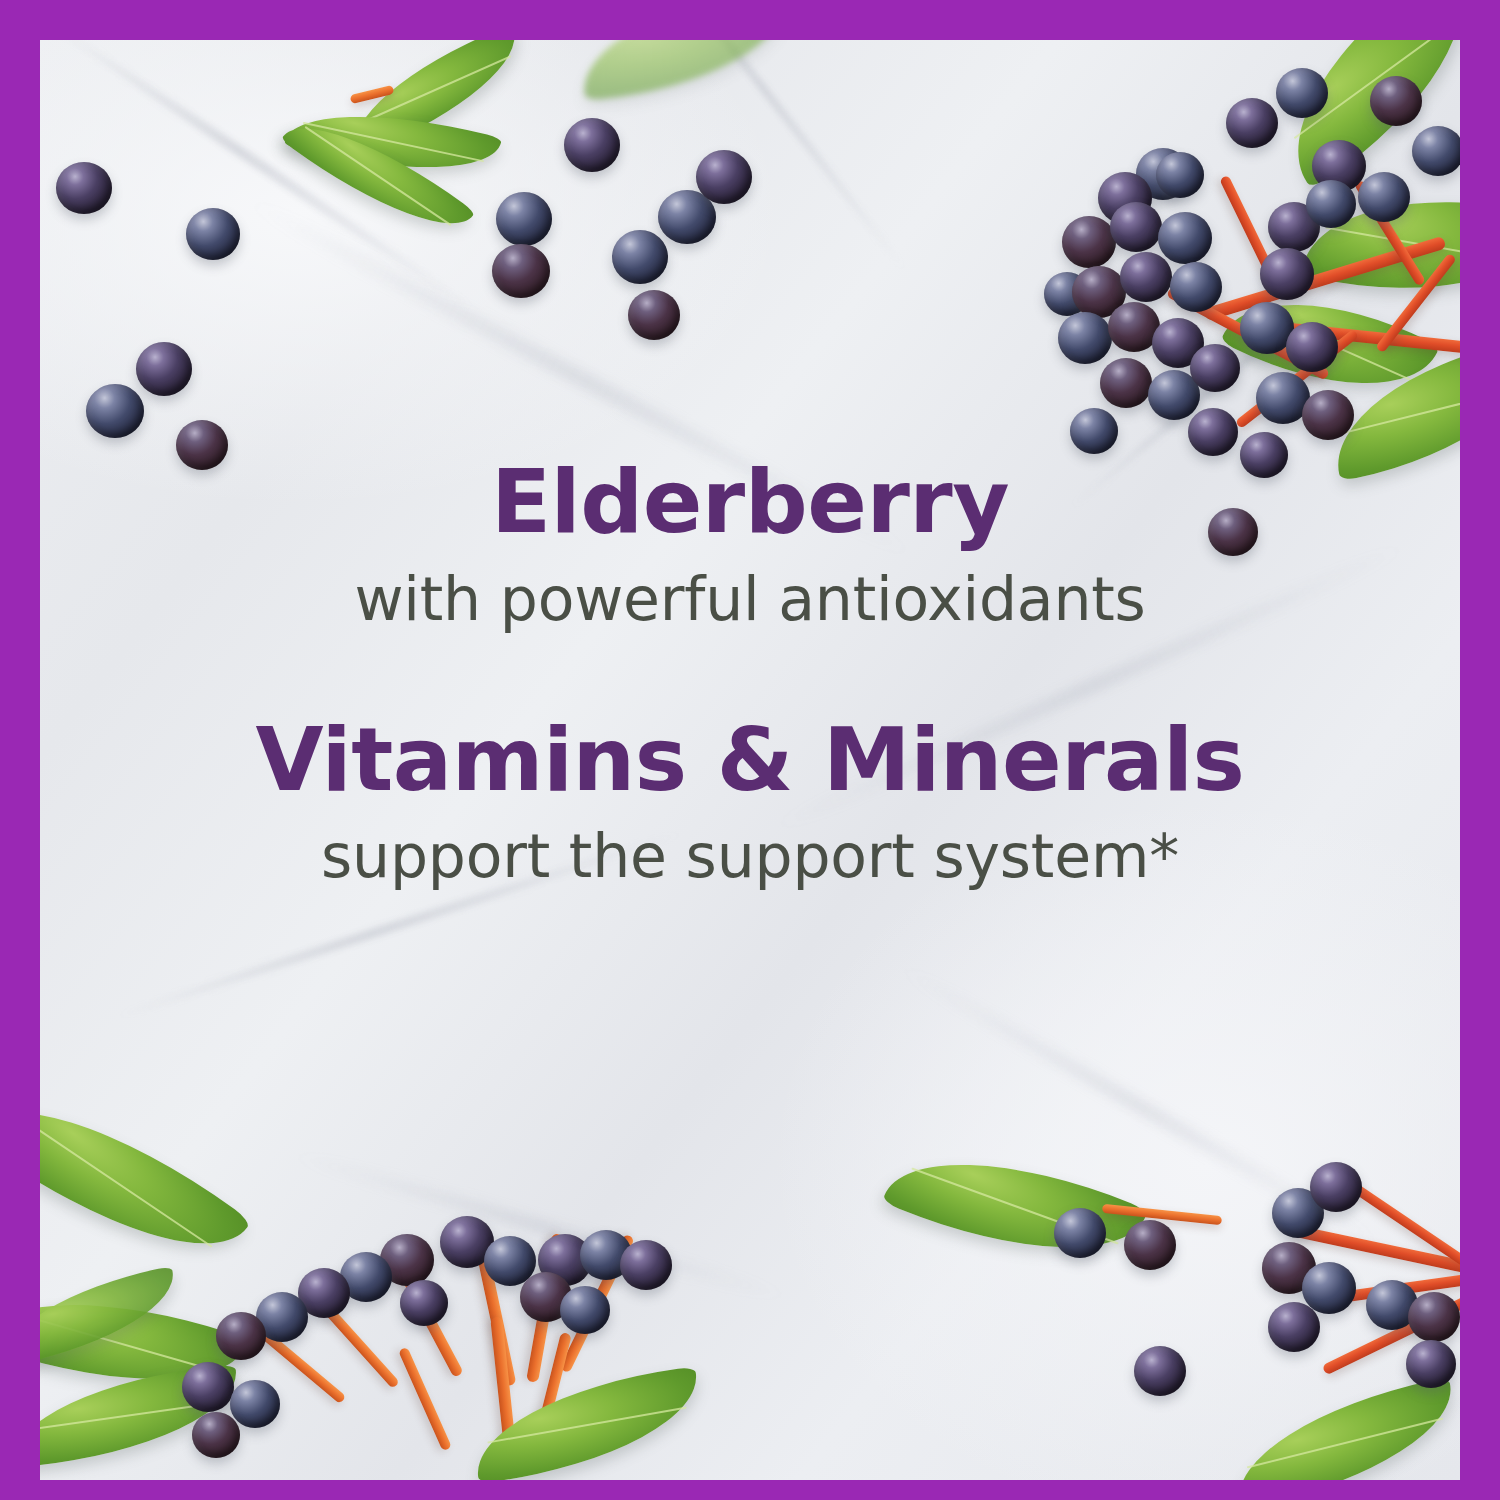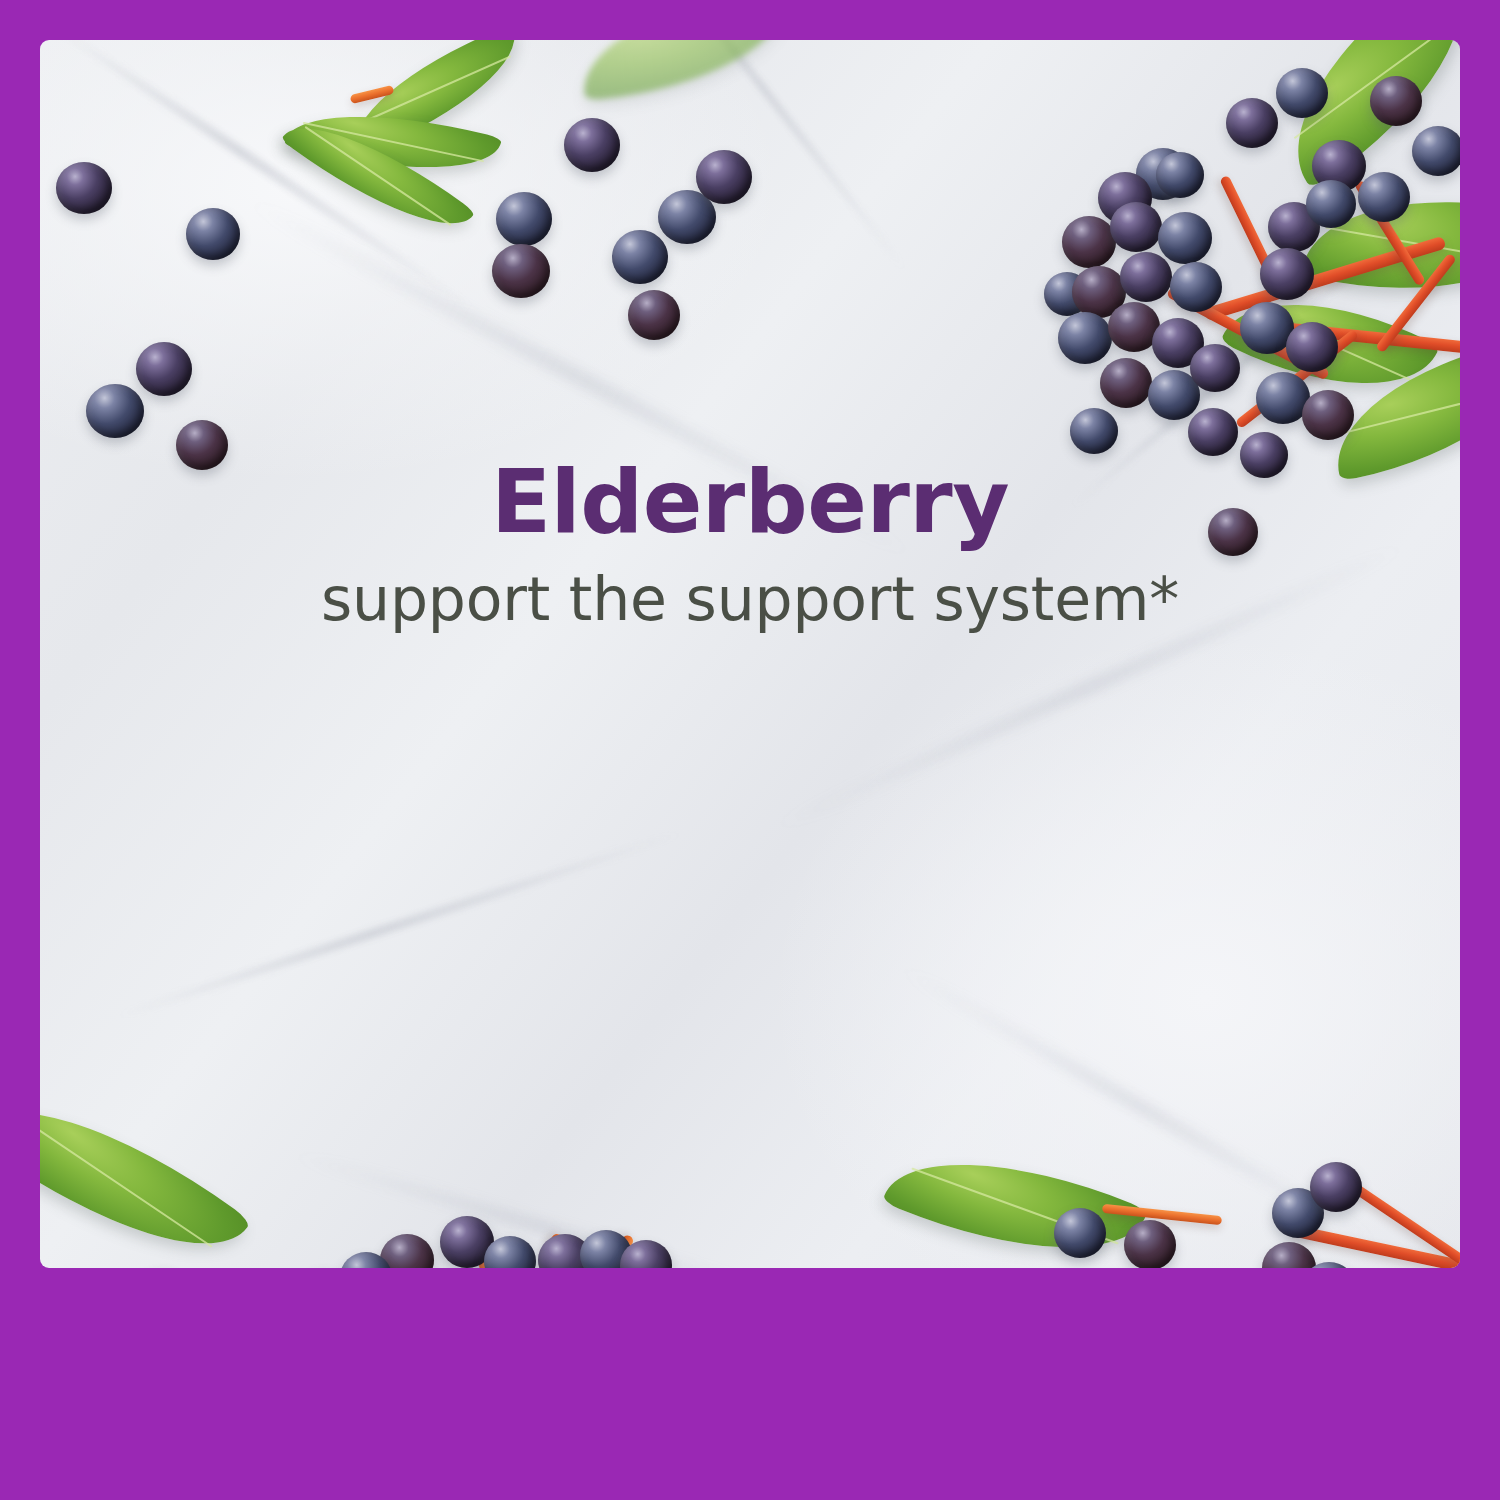--- a/index.html
+++ b/index.html
@@ -10,27 +10,26 @@
   }
   #page {
     position:relative;
     width:1500px; height:1500px;
     background:#9A28B4;
   }
   
   #photo {
     position:absolute;
     left:40px; top:40px;
-    width:1420px; height:1228px;
+    width:1420px; height:1440px;
     overflow:hidden;
     background:
       radial-gradient(ellipse 700px 420px at 18% 12%, #f7f8fa 0%, rgba(247,248,250,0) 70%),
       radial-gradient(ellipse 620px 520px at 82% 78%, #f4f5f8 0%, rgba(244,245,248,0) 70%),
       linear-gradient(128deg, #eceef1 0%, #e6e8ec 22%, #eef0f3 40%, #e3e5ea 58%, #eceef2 74%, #e5e7ec 100%);
-    border-radius: 9px;
   }
   
   .vein {
     position:absolute;
     background:linear-gradient(90deg, rgba(168,172,184,0) 0%, rgba(168,172,184,.38) 45%, rgba(168,172,184,0) 100%);
     filter:blur(3px);
     border-radius:50%;
     pointer-events:none;
   }
   .vein2 {
@@ -286,21 +285,23 @@
       <div class="berry cool" style="left:1014px; top:1168px; width:52px; height:50px;"></div>
       <div class="berry warm" style="left:1084px; top:1180px; width:52px; height:50px;"></div>
       <div class="berry" style="left:1094px; top:1306px; width:52px; height:50px;"></div>
     </div>
 
     <div id="copy">
 
       <h1 class="headline" id="title-elderberry">Elderberry</h1>
 
 
-
+      <p class="subcopy">with powerful antioxidants</p>
+
+      <h1 class="headline" id="title-vitamins">Vitamins &amp; Minerals</h1>
 
 
       <p class="subcopy">support the support system*</p>
 
     </div>
 
   </div>
 </div>
 
 </body></html>

